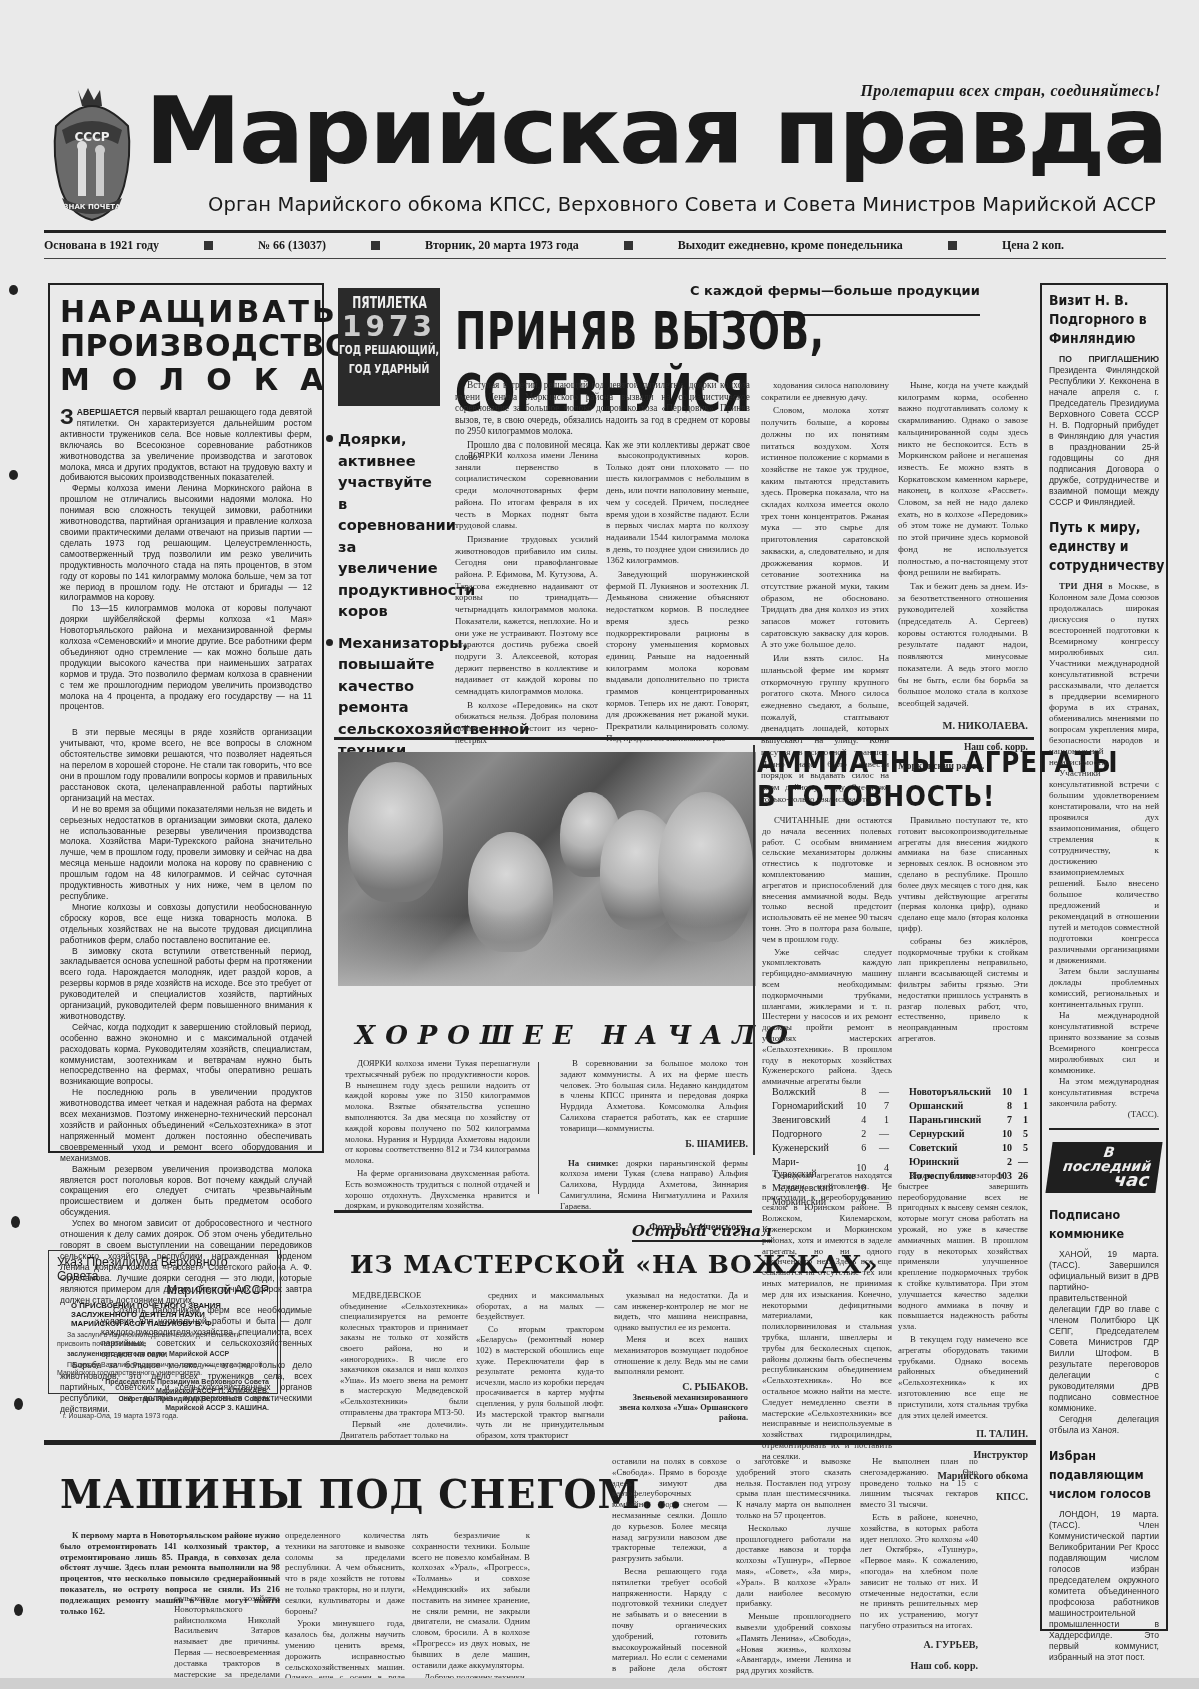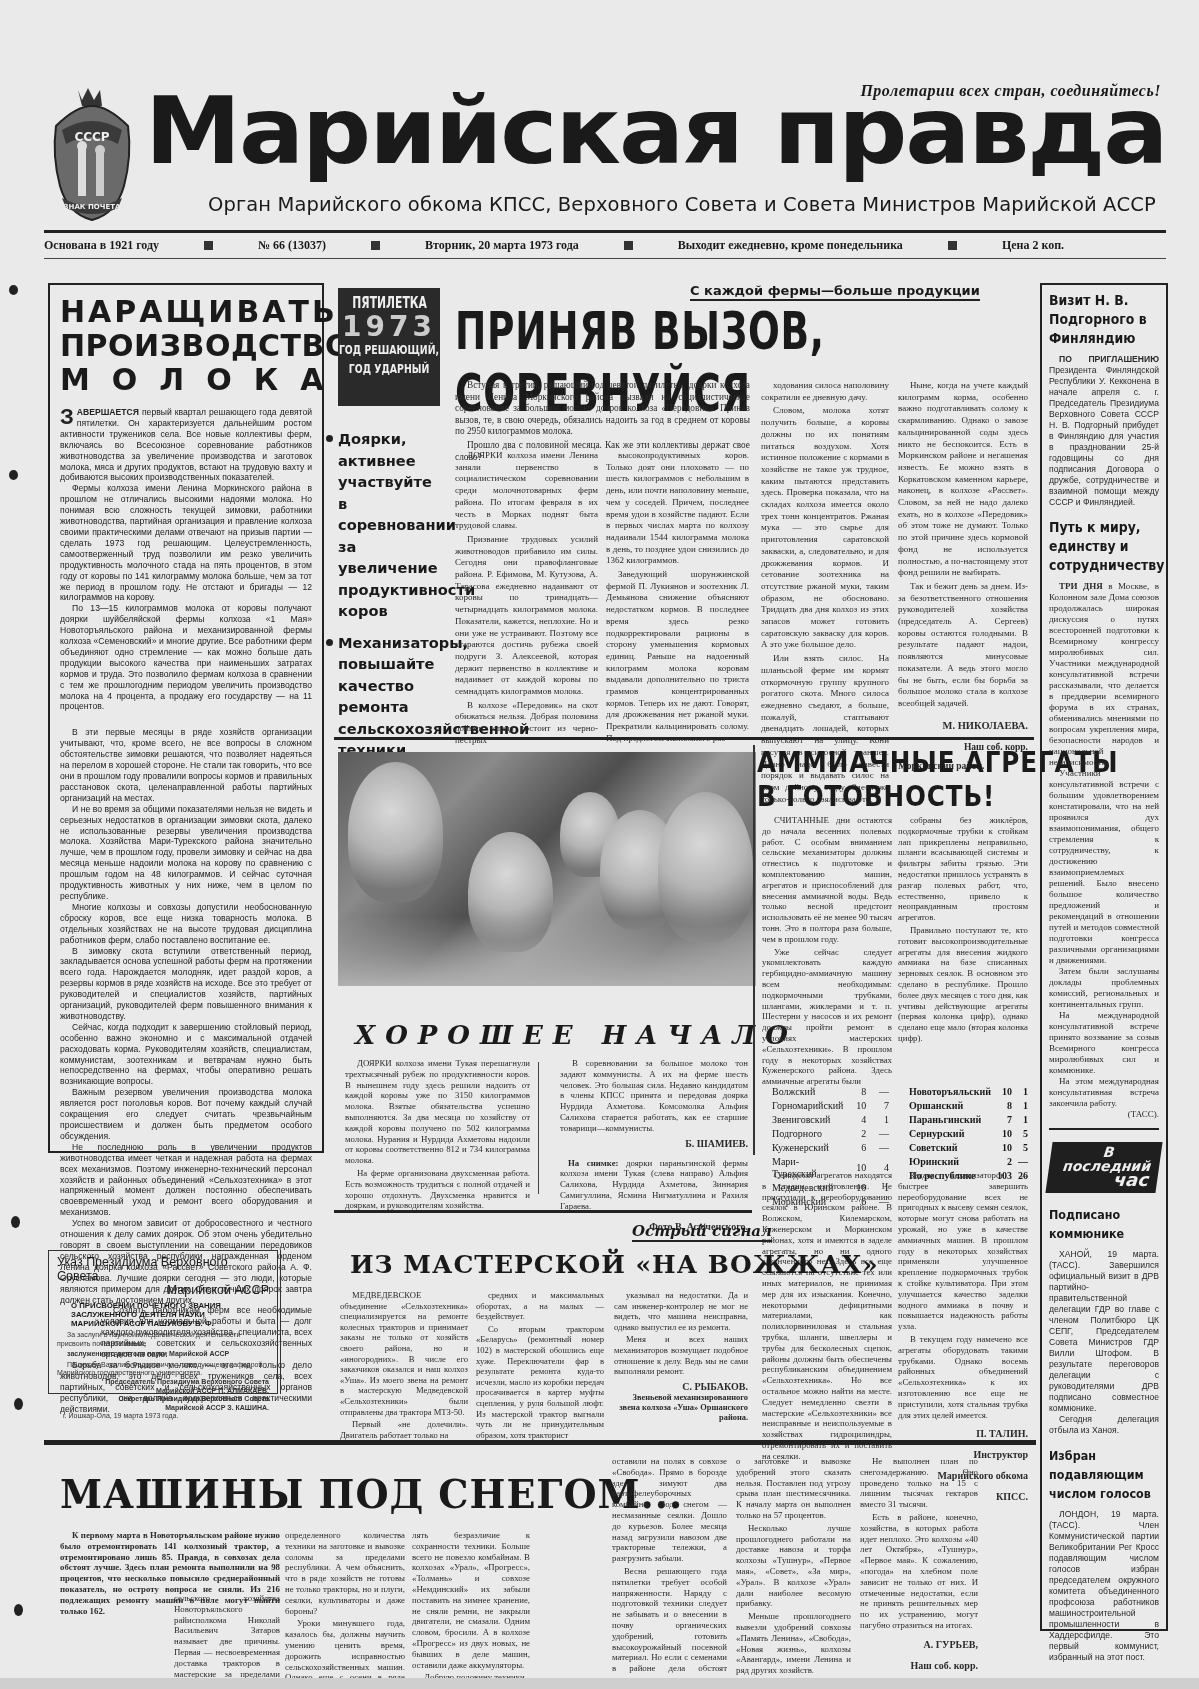--- a/index.html
+++ b/index.html
@@ -24,21 +24,21 @@
 
   
   .milk-box { left: 48px; top: 283px; width: 276px; height: 870px; }
   .milk-title { font-family: "DejaVu Sans", sans-serif; font-weight: bold; font-size: 30px; line-height: 34px; letter-spacing: 3px; text-align: center; }
   .milk-title .spaced { letter-spacing: 22px; }
 
   .decree-box { left: 48px; top: 1172px; width: 232px; height: 156px; padding: 6px 8px; }
 
   
   .plan-badge { left: 338px; top: 288px; width: 102px; height: 118px; background: #2a2a2a; color: #eee; text-align: center; font-family: "DejaVu Sans", sans-serif; font-weight: bold; }
-  .rubric { left: 690px; top: 283px; font-family: "DejaVu Sans", sans-serif; font-weight: bold; font-size: 13px; border-bottom: 2px solid #222; padding-bottom: 1px; }
+  .rubric { left: 690px; top: 283px; font-family: "DejaVu Sans", sans-serif; font-weight: bold; font-size: 13px; border-bottom: 2px solid #222; padding-bottom: 16px; }
   .headline-main { left: 455px; top: 300px; font-family: "DejaVu Sans", sans-serif; font-weight: bold; font-size: 52px; line-height: 62px; transform: scaleX(0.72); transform-origin: left; letter-spacing: 1px; }
   .slogans { left: 338px; top: 428px; width: 106px; font-family: "DejaVu Sans", sans-serif; font-weight: bold; font-size: 14.6px; line-height: 21.5px; }
   .slogans li { list-style: none; position: relative; padding-left: 0; margin-bottom: 10px; }
   .slogans li .dot { position: absolute; left: -12px; top: 7px; width: 7px; height: 7px; border-radius: 50%; background: #222; }
 
   
   .photo { left: 338px; top: 752px; width: 418px; height: 234px; background: linear-gradient(135deg,#5a5a5a 0%,#8a8a8a 25%,#4e4e4e 45%,#9a9a9a 60%,#6a6a6a 80%,#a0a0a0 100%); overflow: hidden; }
   .photo .fig { position: absolute; border-radius: 50% 50% 40% 40%; background: radial-gradient(circle at 45% 35%, #d8d8d8 0%, #b5b5b5 40%, #777 75%); }
 
   .good-start-title { left: 355px; top: 1020px; font-family: "DejaVu Serif", serif; font-weight: bold; font-style: italic; font-size: 26px; letter-spacing: 10px; }
@@ -108,22 +108,22 @@
     </div>
     <div class="sans" style="font-size:8.6px;line-height:10.9px;text-align:justify;color:#222;margin-top:10px;">
       <p><span style="font-size:22px;font-weight:bold;float:left;line-height:20px;margin-right:3px;">З</span><b>АВЕРШАЕТСЯ</b> <span>первый квартал решающего года девятой пятилетки. Он характеризуется дальнейшим ростом активности тружеников села. Все новые коллективы ферм, включаясь во Всесоюзное соревнование работников животноводства за увеличение производства и заготовок молока, мяса и других продуктов, встают на трудовую вахту и добиваются высоких производственных показателей.</span></p>
       <p style="text-indent:12px;">Фермы колхоза имени Ленина Моркинского района в прошлом не отличались высокими надоями молока. Но понимая всю сложность текущей зимовки, работники животноводства, партийная организация и правление колхоза своими практическими делами отвечают на призыв партии — сделать 1973 год решающим. Целеустремленность, самоотверженный труд позволили им резко увеличить продуктивность молочного стада на пять процентов, в этом году от коровы по 141 килограмму молока больше, чем за тот же период в прошлом году. Не отстают и бригады — 12 килограммов на корову.</p>
       <p style="text-indent:12px;">По 13—15 килограммов молока от коровы получают доярки шуйбеляйской фермы колхоза «1 Мая» Новоторъяльского района и механизированной фермы колхоза «Семеновский» и многие другие. Все работники ферм объединяют одно стремление — как можно больше дать продукции высокого качества при наименьших затратах кормов и труда. Это позволило фермам колхоза в сравнении с тем же прошлогодним периодом увеличить производство молока на 4 процента, а продажу его государству — на 11 процентов.</p>
       <p style="text-indent:12px;margin-top:15px;">В эти первые месяцы в ряде хозяйств организации учитывают, что, кроме всего, не все вопросы в сложном обстоятельстве зимовки решаются, что позволяет надеяться на перелом в хорошей стороне. Не стали так говорить, что все они в прошлом году провалили вопросы кормов и правильных расстановок скота, целенаправленной работы партийных организаций на местах.</p>
       <p style="text-indent:12px;">И не во время за общими показателями нельзя не видеть и серьезных недостатков в организации зимовки скота, далеко не использованные резервы увеличения производства молока. Хозяйства Мари-Турекского района значительно лучше, чем в прошлом году, провели зимовку и сейчас на два месяца меньше надоили молока на корову по сравнению с прошлым годом на 48 килограммов. И сейчас суточная продуктивность животных у них ниже, чем в целом по республике.</p>
       <p style="text-indent:12px;">Многие колхозы и совхозы допустили необоснованную сброску коров, все еще низка товарность молока. В отдельных хозяйствах не на высоте трудовая дисциплина работников ферм, слабо поставлено воспитание ее.</p>
       <p style="text-indent:12px;">В зимовку скота вступили ответственный период, закладывается основа успешной работы ферм на протяжении всего года. Нарождается молодняк, идет раздой коров, а резервы кормов в ряде хозяйств на исходе. Все это требует от руководителей и специалистов хозяйств, партийных организаций, руководителей ферм повышенного внимания к животноводству.</p>
       <p style="text-indent:12px;">Сейчас, когда подходит к завершению стойловый период, особенно важно экономно и с максимальной отдачей расходовать корма. Руководителям хозяйств, специалистам, коммунистам, зоотехникам и ветврачам нужно быть непосредственно на фермах, чтобы оперативно решать возникающие вопросы.</p>
+      <p style="text-indent:12px;">Не последнюю роль в увеличении продуктов животноводства имеет четкая и надежная работа на фермах всех механизмов. Поэтому инженерно-технический персонал хозяйств и районных объединений «Сельхозтехника» в этот напряженный момент должен постоянно обеспечивать своевременный уход и ремонт всего оборудования и механизмов.</p>
       <p style="text-indent:12px;">Важным резервом увеличения производства молока является рост поголовья коров. Вот почему каждый случай сокращения его следует считать чрезвычайным происшествием и должен быть предметом особого обсуждения.</p>
-      <p style="text-indent:12px;">Не последнюю роль в увеличении продуктов животноводства имеет четкая и надежная работа на фермах всех механизмов. Поэтому инженерно-технический персонал хозяйств и районных объединений «Сельхозтехника» в этот напряженный момент должен постоянно обеспечивать своевременный уход и ремонт всего оборудования и механизмов.</p>
       <p style="text-indent:12px;">Успех во многом зависит от добросовестного и честного отношения к делу самих доярок. Об этом очень убедительно говорят в своем выступлении на совещании передовиков сельского хозяйства республики награжденная орденом Ленина доярка колхоза «Рассвет» Советского района А. Ф. Орусламова. Лучшие доярки сегодня — это люди, которые являются примером для других. Опыт лучших доярок завтра должен стать достоянием других.</p>
       <p style="text-indent:12px;margin-left:41px;">Создать работникам ферм все необходимые условия для нормальной работы и быта — долг каждого руководителя хозяйства, специалиста, всех партийных, советских и сельскохозяйственных органов на селе.</p>
       <p style="text-indent:12px;">Борьба за большое молоко — это не только дело животноводов, это дело всех тружеников села, всех партийных, советских и сельскохозяйственных органов республики, она должна подкрепляться практическими действиями.</p>
     </div>
   </div>
 
   <div class="abs decree-box" style="left:48px;top:1250px;width:230px;height:144px;border:1px solid #333;padding:4px 8px;">
     <div class="sans" style="font-size:12.5px;line-height:14px;">
       <div>Указ Президиума Верховного Совета</div>
       <div style="text-align:right;">Марийской АССР</div>
@@ -214,22 +214,22 @@
   <div class="abs" style="left:753px;top:745px;width:2px;height:410px;background:#333;"></div>
   <div class="abs ammonia-title">
     <div>АММИАЧНЫЕ АГРЕГАТЫ</div>
     <div>В ГОТОВНОСТЬ!</div>
   </div>
   <div class="abs txt" style="left:762px;top:815px;width:130px;font-size:8.8px;line-height:10.8px;">
     <p>СЧИТАННЫЕ дни остаются до начала весенних полевых работ. С особым вниманием сельские механизаторы должны отнестись к подготовке и комплектованию машин, агрегатов и приспособлений для внесения аммиачной воды. Ведь только весной предстоит использовать её не менее 90 тысяч тонн. Это в полтора раза больше, чем в прошлом году.</p>
     <p>Уже сейчас следует укомплектовать каждую гербицидно-аммиачную машину всем необходимым: подкормочными трубками, шлангами, жиклерами и т. п. Шестерни у насосов и их ремонт должны пройти ремонт в условиях мастерских «Сельхозтехники». В прошлом году в некоторых хозяйствах Куженерского района. Здесь аммиачные агрегаты были</p>
   </div>
   <div class="abs txt" style="left:898px;top:815px;width:130px;font-size:8.8px;line-height:10.8px;">
+    <p>Правильно поступают те, кто готовит высокопроизводительные агрегаты для внесения жидкого аммиака на базе списанных зерновых сеялок. В основном это сделано в республике. Прошло более двух месяцев с того дня, как учтивы действующие агрегаты (первая колонка цифр), однако сделано еще мало (вторая колонка цифр).</p>
     <p>собраны без жиклёров, подкормочные трубки к стойкам лап прикреплены неправильно, шланги всасывающей системы и фильтры забиты грязью. Эти недостатки пришлось устранять в разгар полевых работ, что, естественно, привело к неоправданным простоям агрегатов.</p>
-    <p>Правильно поступают те, кто готовит высокопроизводительные агрегаты для внесения жидкого аммиака на базе списанных зерновых сеялок. В основном это сделано в республике. Прошло более двух месяцев с того дня, как учтивы действующие агрегаты (первая колонка цифр), однако сделано еще мало (вторая колонка цифр).</p>
   </div>
   <table class="abs table-ammonia" style="left:768px;top:1084px;width:125px;">
     <tbody>
         <tr>
           <td>Волжский</td>
           <td class="n">8</td>
           <td class="n">—</td>
         </tr>
     <tr>
           <td>Горномарийский</td>

